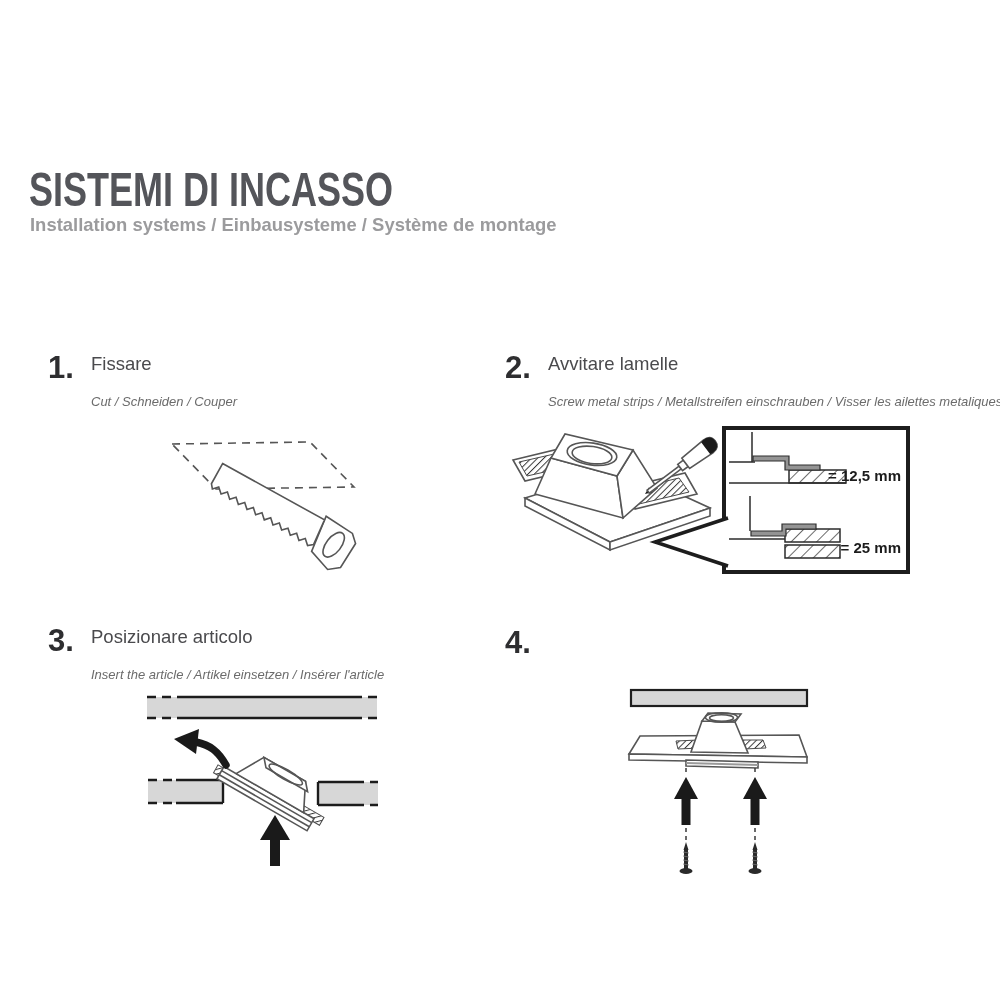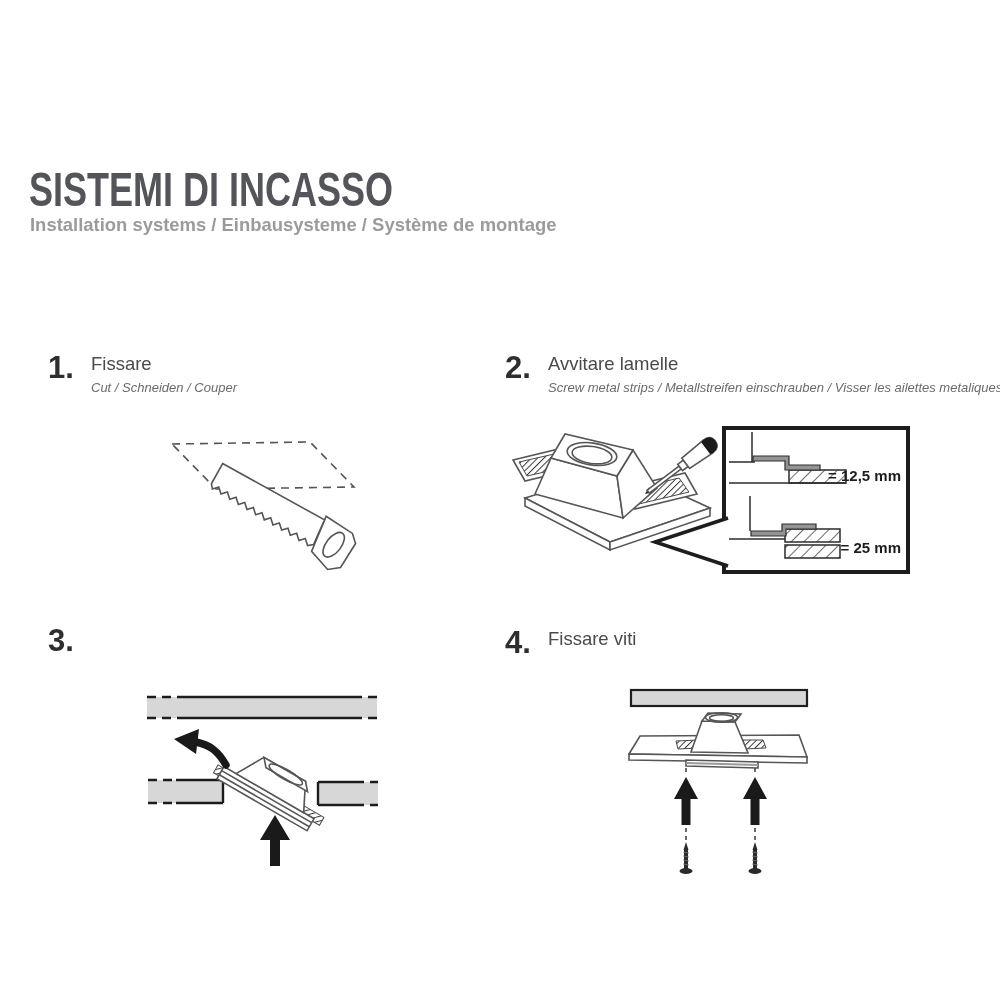--- a/index.html
+++ b/index.html
@@ -10,21 +10,21 @@
   html,body{margin:0;padding:0;background:#fff;}
   .page{position:relative;width:1000px;height:900px;background:#fff;overflow:hidden;
         font-family:"Liberation Sans",sans-serif;padding-left:40px;}
   .title{position:absolute;left:29px;top:166px;font-size:48px;font-weight:700;color:var(--title);
          white-space:nowrap;transform:scaleX(.75);transform-origin:left top;letter-spacing:0px;line-height:1;}
   .subtitle{position:absolute;left:30px;top:214px;font-size:19px;font-weight:700;color:var(--subtitle);
             white-space:nowrap;transform:scaleX(.97);transform-origin:left top;}
   .step{position:absolute;display:flex;align-items:flex-start;}
   .step-num{font-size:31px;font-weight:700;color:var(--step-number);line-height:1;width:43px;}
   .step-title{font-size:18.5px;color:var(--step-title);line-height:1.1;padding-top:2px;}
-  .step-caption{font-size:13px;font-style:italic;color:var(--caption);margin-top:6px;white-space:nowrap;}
+  .step-caption{font-size:13px;font-style:italic;color:var(--caption);margin-top:20px;white-space:nowrap;}
   #step1{left:48px;top:352px;} #step2{left:505px;top:352px;}
   #step3{left:48px;top:625px;} #step4{left:505px;top:627px;}
   .illus{position:absolute;}
   #illus1{left:138px;top:420px;} #illus2{left:505px;top:420px;}
   #illus3{left:118px;top:683px;} #illus4{left:598px;top:688px;}
   .ln{stroke:var(--line);stroke-width:1.6;fill:none;}
   .wfill{fill:#fff;stroke:var(--line);stroke-width:1.6;}
   .dash{stroke:var(--line);stroke-width:1.6;fill:none;stroke-dasharray:8 6;}
   .gray{fill:var(--panel-fill);}
   .edge{stroke:#1c1c1c;stroke-width:2.4;fill:none;}
@@ -68,25 +68,28 @@
   </div>
   <div class="step" id="step2">
     <div class="step-num">2.</div>
     <div>
       <div class="step-title">Avvitare lamelle</div>
       <div class="step-caption">Screw metal strips / Metallstreifen einschrauben / Visser les ailettes metaliques</div>
     </div>
   </div>
   <div class="step" id="step3">
     <div class="step-num">3.</div>
+    <div>
+      <div class="step-title">Posizionare articolo</div>
+      <div class="step-caption">Insert the article / Artikel einsetzen / Insérer l'article</div>
+    </div>
   </div>
   <div class="step" id="step4">
     <div class="step-num">4.</div>
     <div>
-      <div class="step-title">Fissare viti</div>
     </div>
   </div>
 
   <svg id="illus1" class="illus" width="280" height="160" viewBox="0 0 280 160">
     <polygon class="dash" points="34,24 172,22 216,67 78,69"></polygon>
     <g transform="translate(84,40) rotate(24)">
       <path class="wfill" d="M118,9 L149,14 L156,22 L152,50 L141,57 L119,47 Z"></path>
       <ellipse class="ln" cx="136.5" cy="32" rx="7.5" ry="14.5" transform="rotate(14 136.5 32)"></ellipse>
       <path class="wfill" d="M2,3 L118,13 L118,40
         L113,43.4 L108,37.8 L103,42.2 L98,36.6 L93,41 L88,35.4 L83,39.8 L78,34.2 L73,38.6

